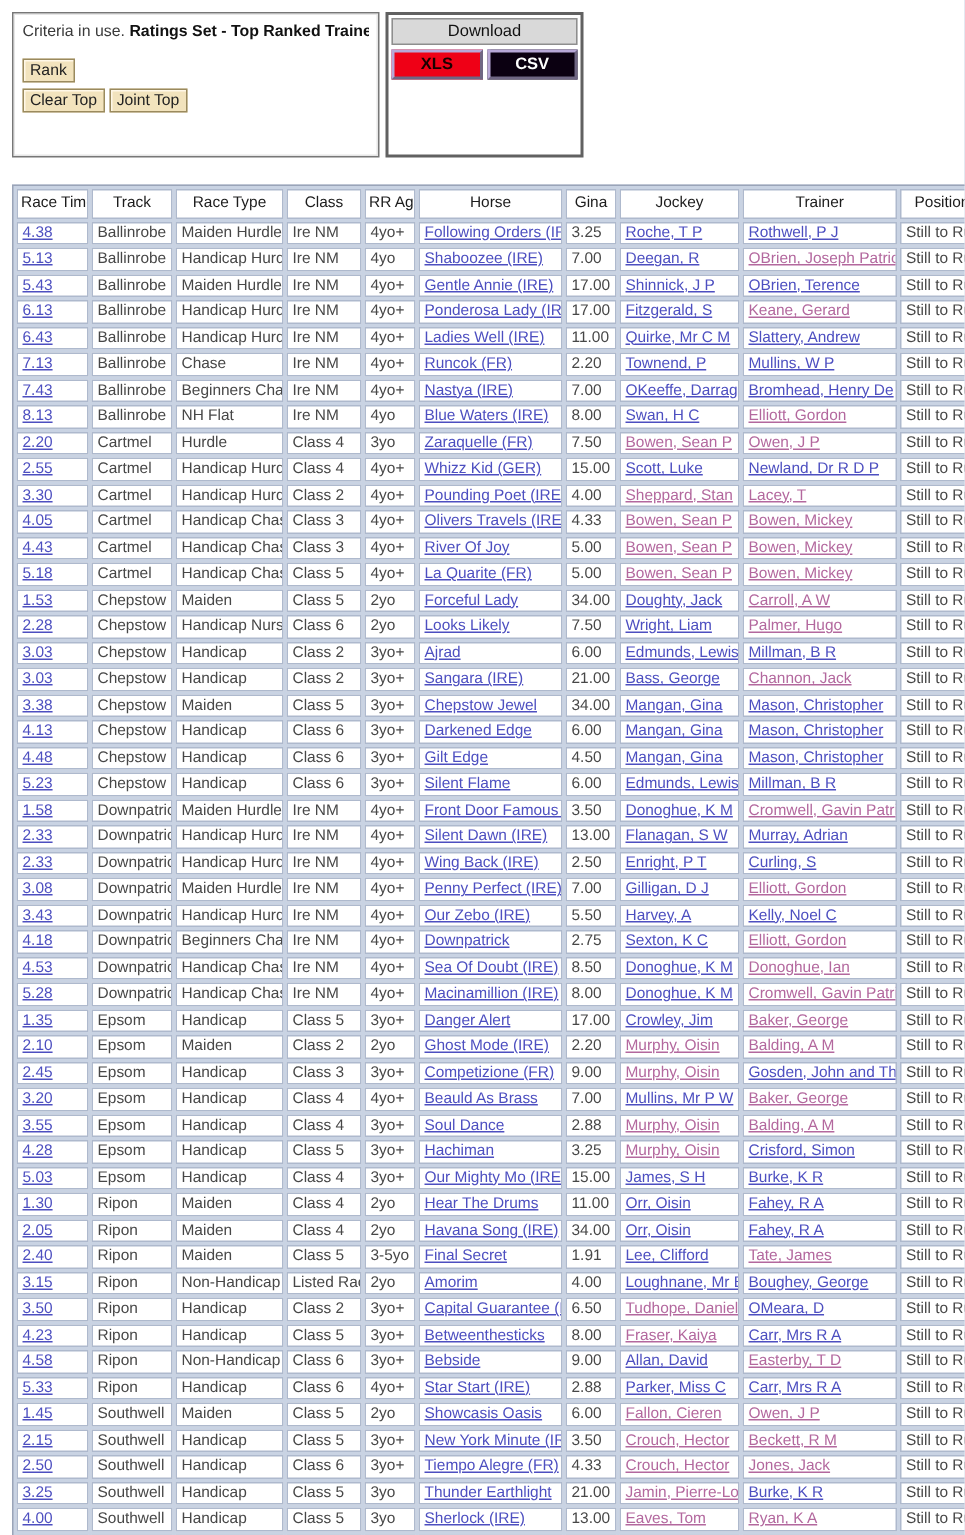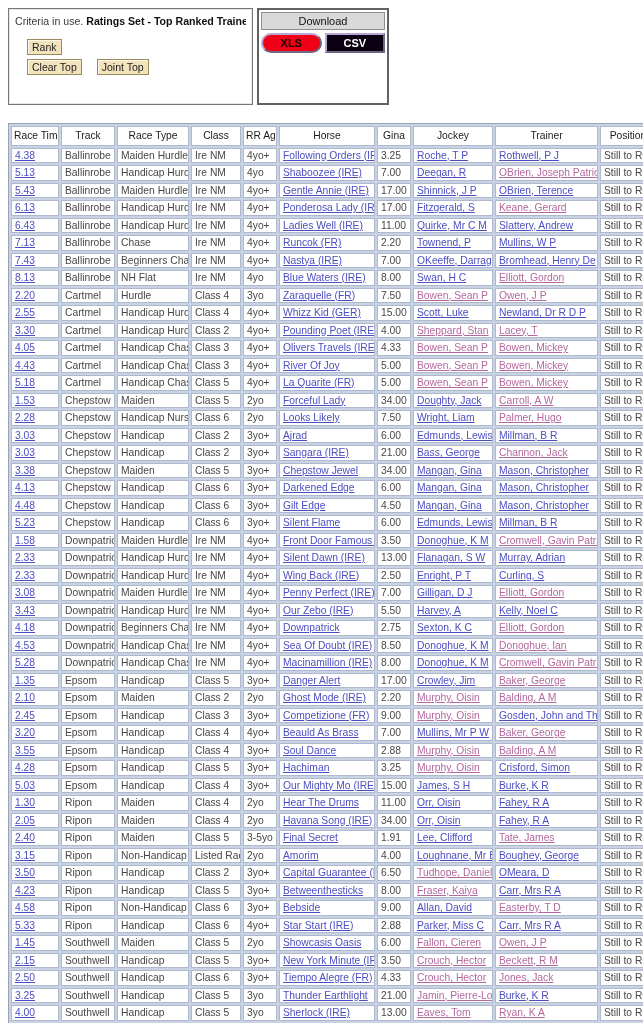--- a/index.html
+++ b/index.html
@@ -15,38 +15,38 @@
   .criteria-box {
     width:245px; border:1px solid #777; box-shadow:inset 0 0 0 1px #e6e6e6;
     padding:5px 6px; background:#fff;
   }
   .crit-line { font-size:10.6px; color:#3a3a3a; white-space:nowrap; overflow:hidden; line-height:1.45; }
   .crit-line b { color:#111; }
   .btn {
     font-family:"Liberation Sans", sans-serif;
     background:#f2e3bd; border:1px solid #9a severity;
     border:1px solid #9a8a5e; box-shadow:inset 1px 1px 0 #fff8e8;
-    font-size:10.5px; color:#222; padding:1px 4px; cursor:pointer;margin-left:12px;
+    font-size:10.5px; color:#222; padding:1px 4px; cursor:pointer;
   }
   .btn-row { margin-top:8px; }
   .btn-row2 { margin-top:4px; display:flex; gap:3px; }
 
   .download-box {
     width:132px; border:2px solid #616161; background:#fff; padding:2px;
   }
   .download-header {
     background:#d9d9d9; border:1px solid #8e8e8e; text-align:center;
     font-size:11px; color:#111; padding:2px 0; margin-bottom:3px;
   }
   .dl-buttons { display:flex; gap:3px; }
   .dl-btn {
     flex:1; text-align:center; font-size:11px; font-weight:bold;
     padding:2px 0; border:2px outset #b7a7d7; cursor:pointer;
   }
-  .dl-xls { background:var(--xls,#ef0016); color:#1a0000;border-radius:10px; }
+  .dl-xls { background:var(--xls,#ef0016); color:#1a0000; }
   .dl-csv { background:var(--csv,#0b0011); color:#ffffff; }
 
   
   table.race-table {
     border-collapse:separate; border-spacing:2px;
     background:#c9d3e3; border:1px solid #9aa4b8;
     width:627px; table-layout:fixed;
   }
   .race-table th, .race-table td {
     background:#ffffff; border:1px solid #aeb9cd;

